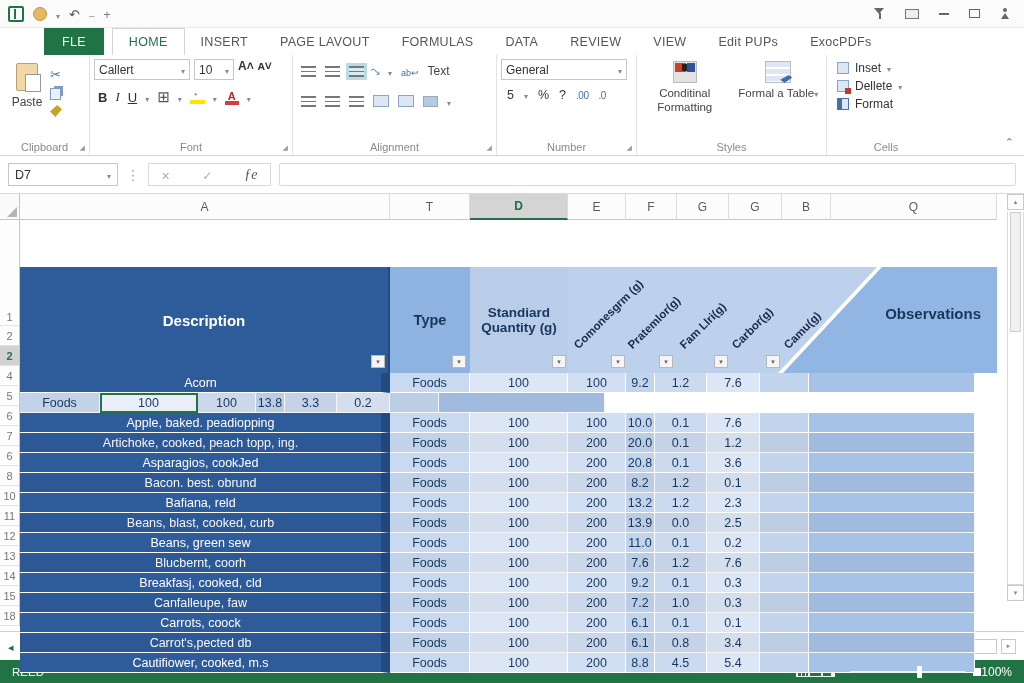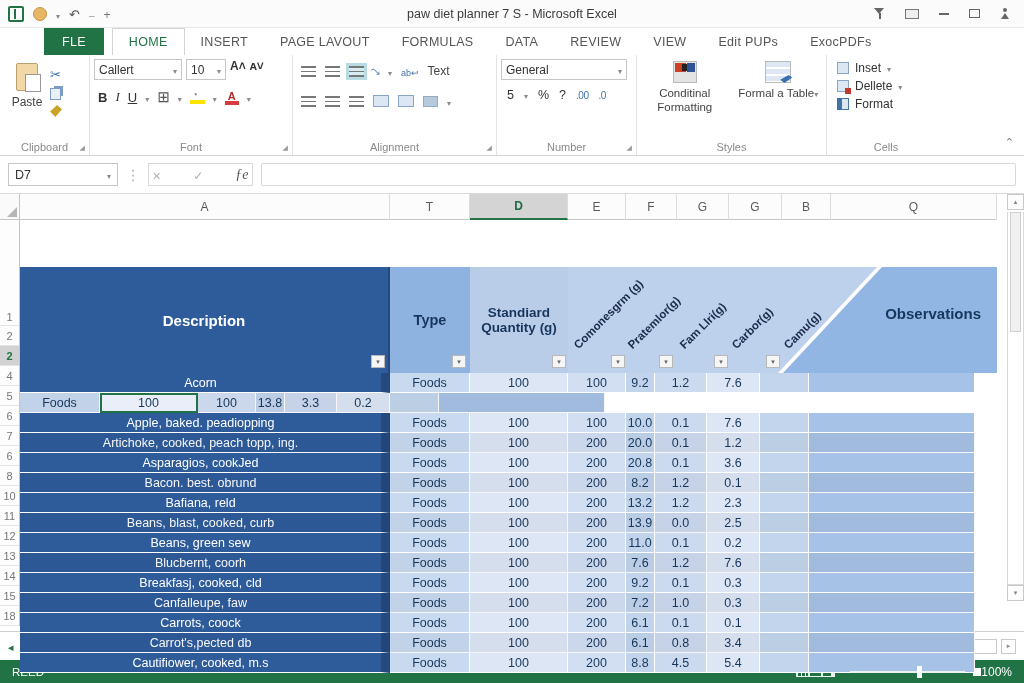--- a/index.html
+++ b/index.html
@@ -90,21 +90,21 @@
   .del-ic::after { content:""; position:absolute; right:-3px; bottom:-3px; width:6px; height:6px; background:#c0392b; }
   .fmt-ic { width:12px; height:12px; border:1px solid #4472a8; background:linear-gradient(90deg,#4472a8 0 4px,#dce7f3 4px); }
   .ribbon-collapse { position:absolute; right:10px; bottom:6px; color:#777; font-size:11px; }
   .ribbon-collapse::after { content:"⌃"; }
 
   
   .formularow { height:38px; background:#fff; border-bottom:1px solid #d9d9d9; display:flex; align-items:center; padding:0 8px; gap:8px; }
   .namebox { width:110px; height:23px; background:#fff; border:1px solid #c6c6c6; display:flex; align-items:center; font-size:12.5px; color:#333; padding:0 6px; }
   .namebox .caret { margin-left:auto; }
   .vdots::after { content:"⋮"; color:#aaa; font-size:14px; }
-  .fxbox { height:23px; border:1px solid #d9d9d9; display:flex; align-items:center; gap:32px; padding:0 3px; }
+  .fxbox { height:23px; border:1px solid #d9d9d9; display:flex; align-items:center; gap:32px; padding:0 12px; }
   .fx-x::after { content:"✕"; color:#b0b0b0; font-size:11px; }
   .fx-chk::after { content:"✓"; color:#b0b0b0; font-size:12px; }
   .fx-fx { font-family:"Liberation Serif", serif; font-style:italic; font-size:14px; color:#555; }
   .fbar { flex:1; height:23px; background:#fff; border:1px solid #d9d9d9; border-radius:2px; font-size:12px; color:#333; display:flex; align-items:center; padding:0 6px; }
 
   
   .grid { height:437px; position:relative; background:#fff; }
   .corner { position:absolute; left:0; top:0; width:20px; height:26px; background:#fafafa; border-right:1px solid #c6c6c6; border-bottom:1px solid #c6c6c6; }
   .corner::after { content:""; position:absolute; right:2px; bottom:2px; border-left:10px solid transparent; border-bottom:10px solid #b5b5b5; }
   .colstrip { position:absolute; left:20px; top:0; height:26px; display:flex; border-bottom:1px solid #c6c6c6; background:#fcfcfc; }
@@ -184,21 +184,20 @@
 
 <div class="titlebar">
   <div class="qat">
     <span class="xl-logo"></span>
     <span class="save-ic"></span>
     <span class="caret"></span>
     <span class="undo-ic"></span>
     <span class="qat-dash"></span>
     <span class="qat-plus"></span>
   </div>
-  <div class="title-text">paw diet planner 7 S - Microsoft Excel</div>
   <div class="winctl">
     <span class="funnel-ic"></span>
     <span class="monitor-ic"></span>
     <span class="min-ic"></span>
     <span class="max-ic"></span>
     <span class="person-ic"></span>
   </div>
 </div>
 
 <div class="tabsrow" id="tabsrow">
@@ -224,21 +223,21 @@
       <span class="cut-ic"></span>
       <span class="copy-ic"></span>
       <span class="brush-ic"></span>
     </div>
     <div class="rlabel">Clipboard</div>
     <span class="launcher"></span>
   </div>
 
   <div class="rgroup g-font">
     <div class="fontrow1">
-      <div class="combo" style="width:88px">
+      <div class="combo" style="width:96px">
         <span>Callert</span>
           <span class="caret"></span>
       </div>
       <div class="combo" style="width:40px">
         <span>10</span>
           <span class="caret"></span>
       </div>
       <span class="grow-ic">A˄</span>
       <span class="shrink-ic">ᴀ˅</span>
     </div>

